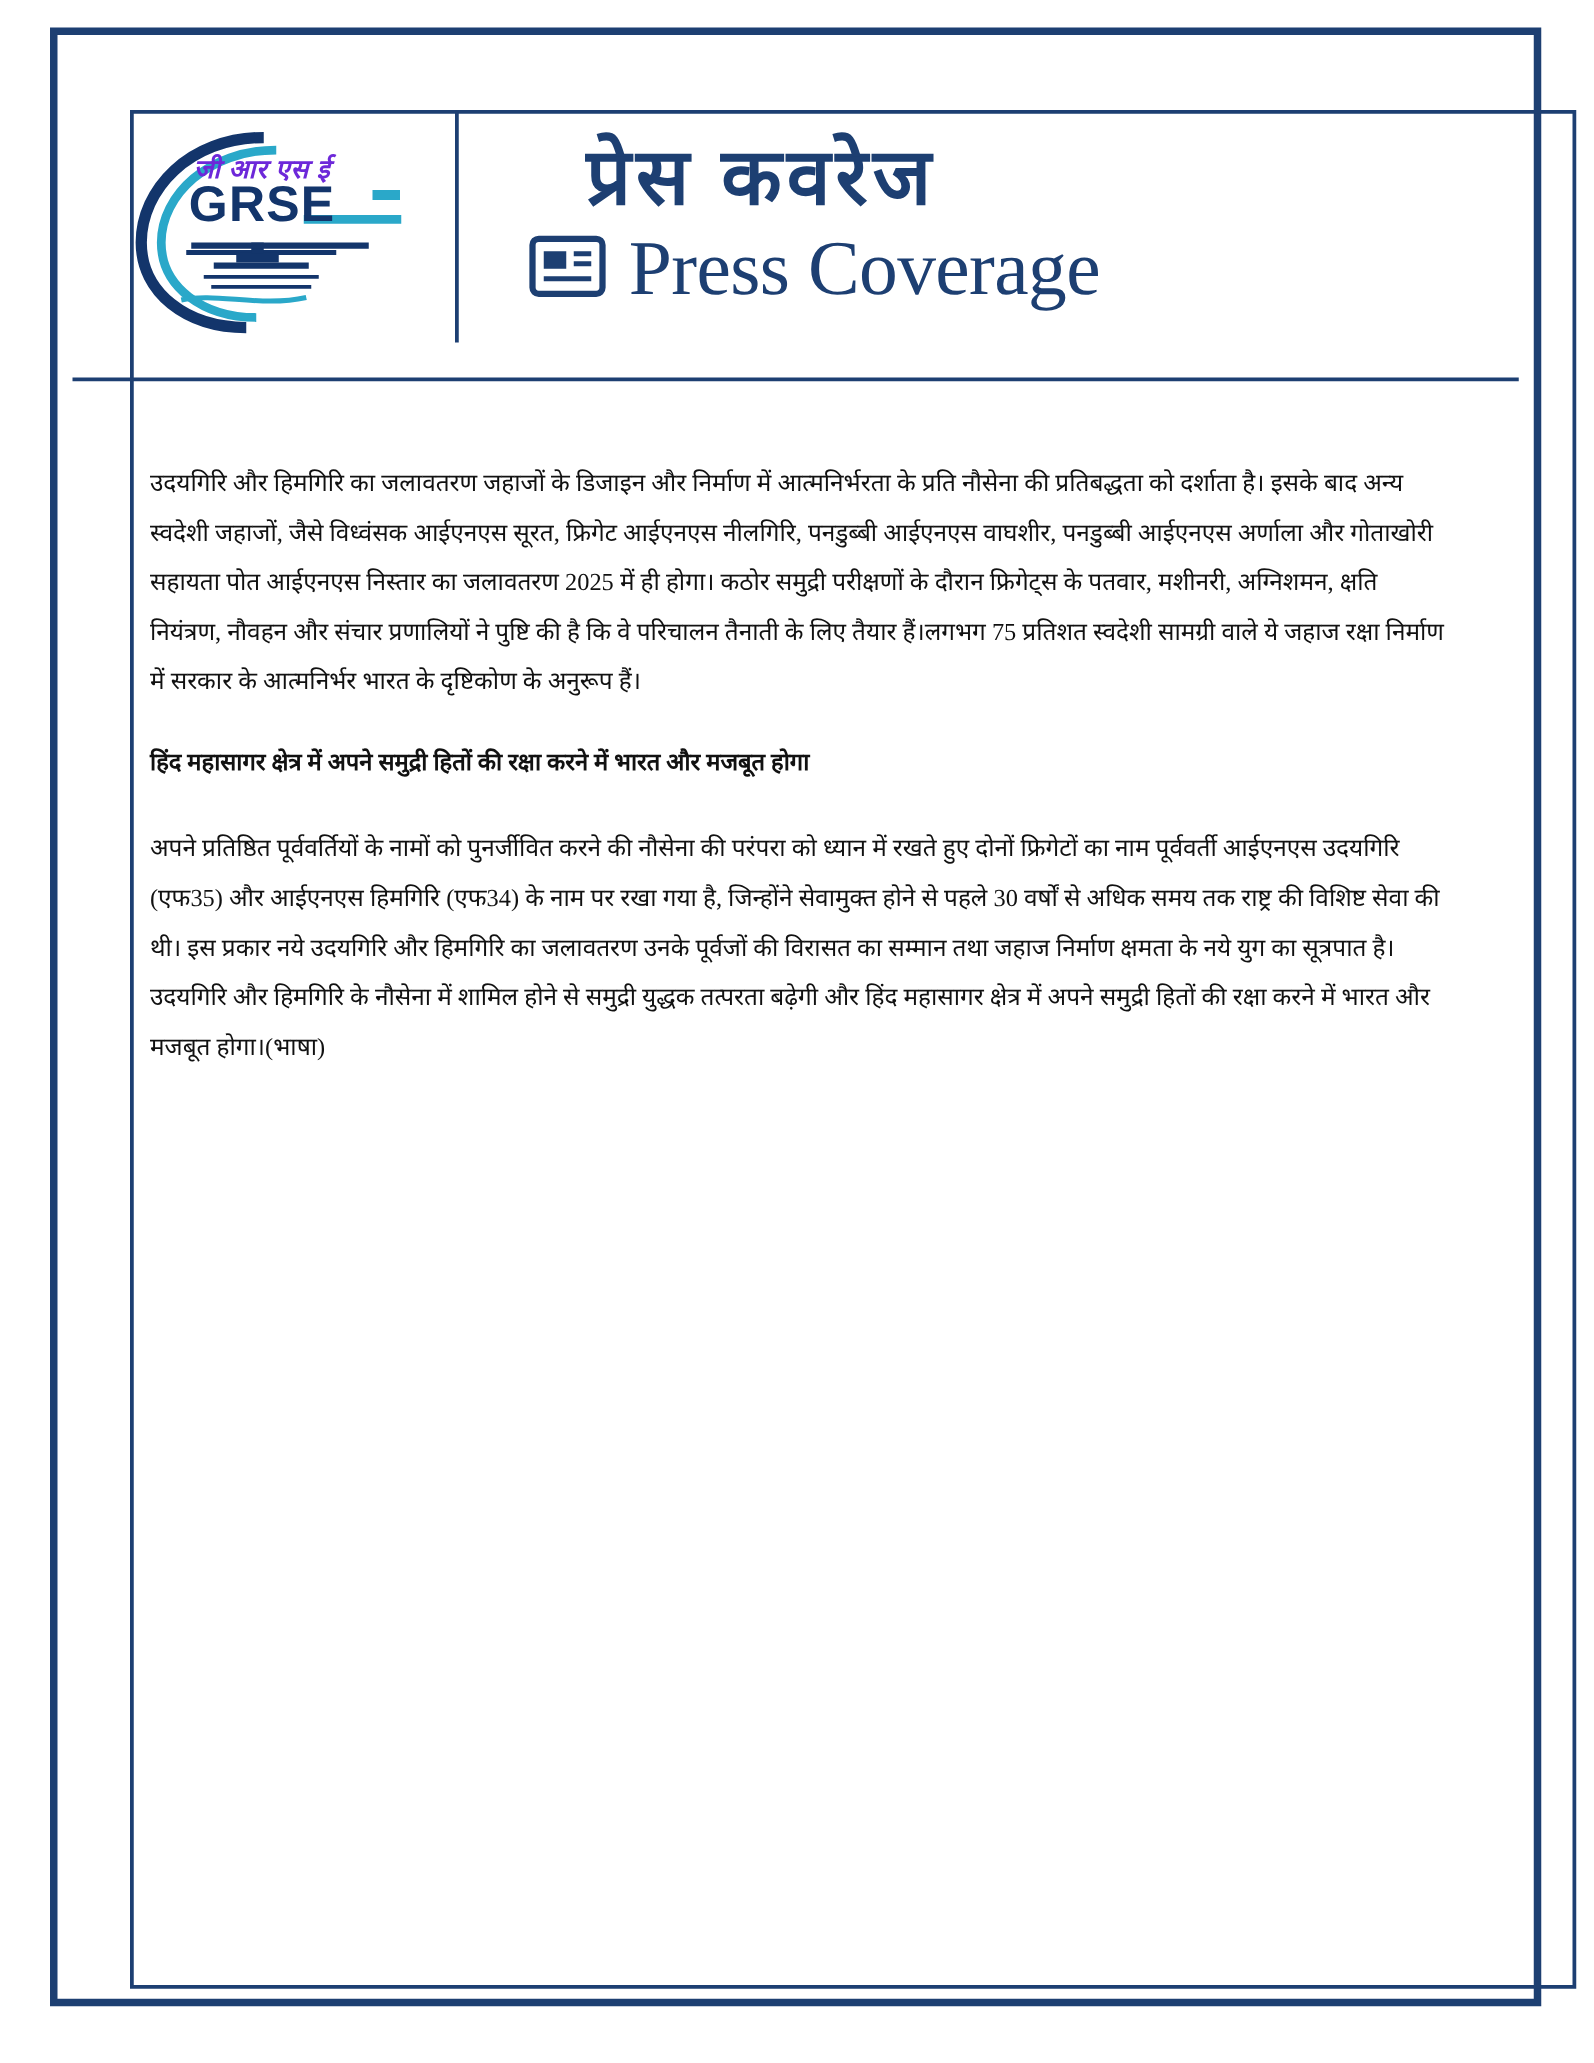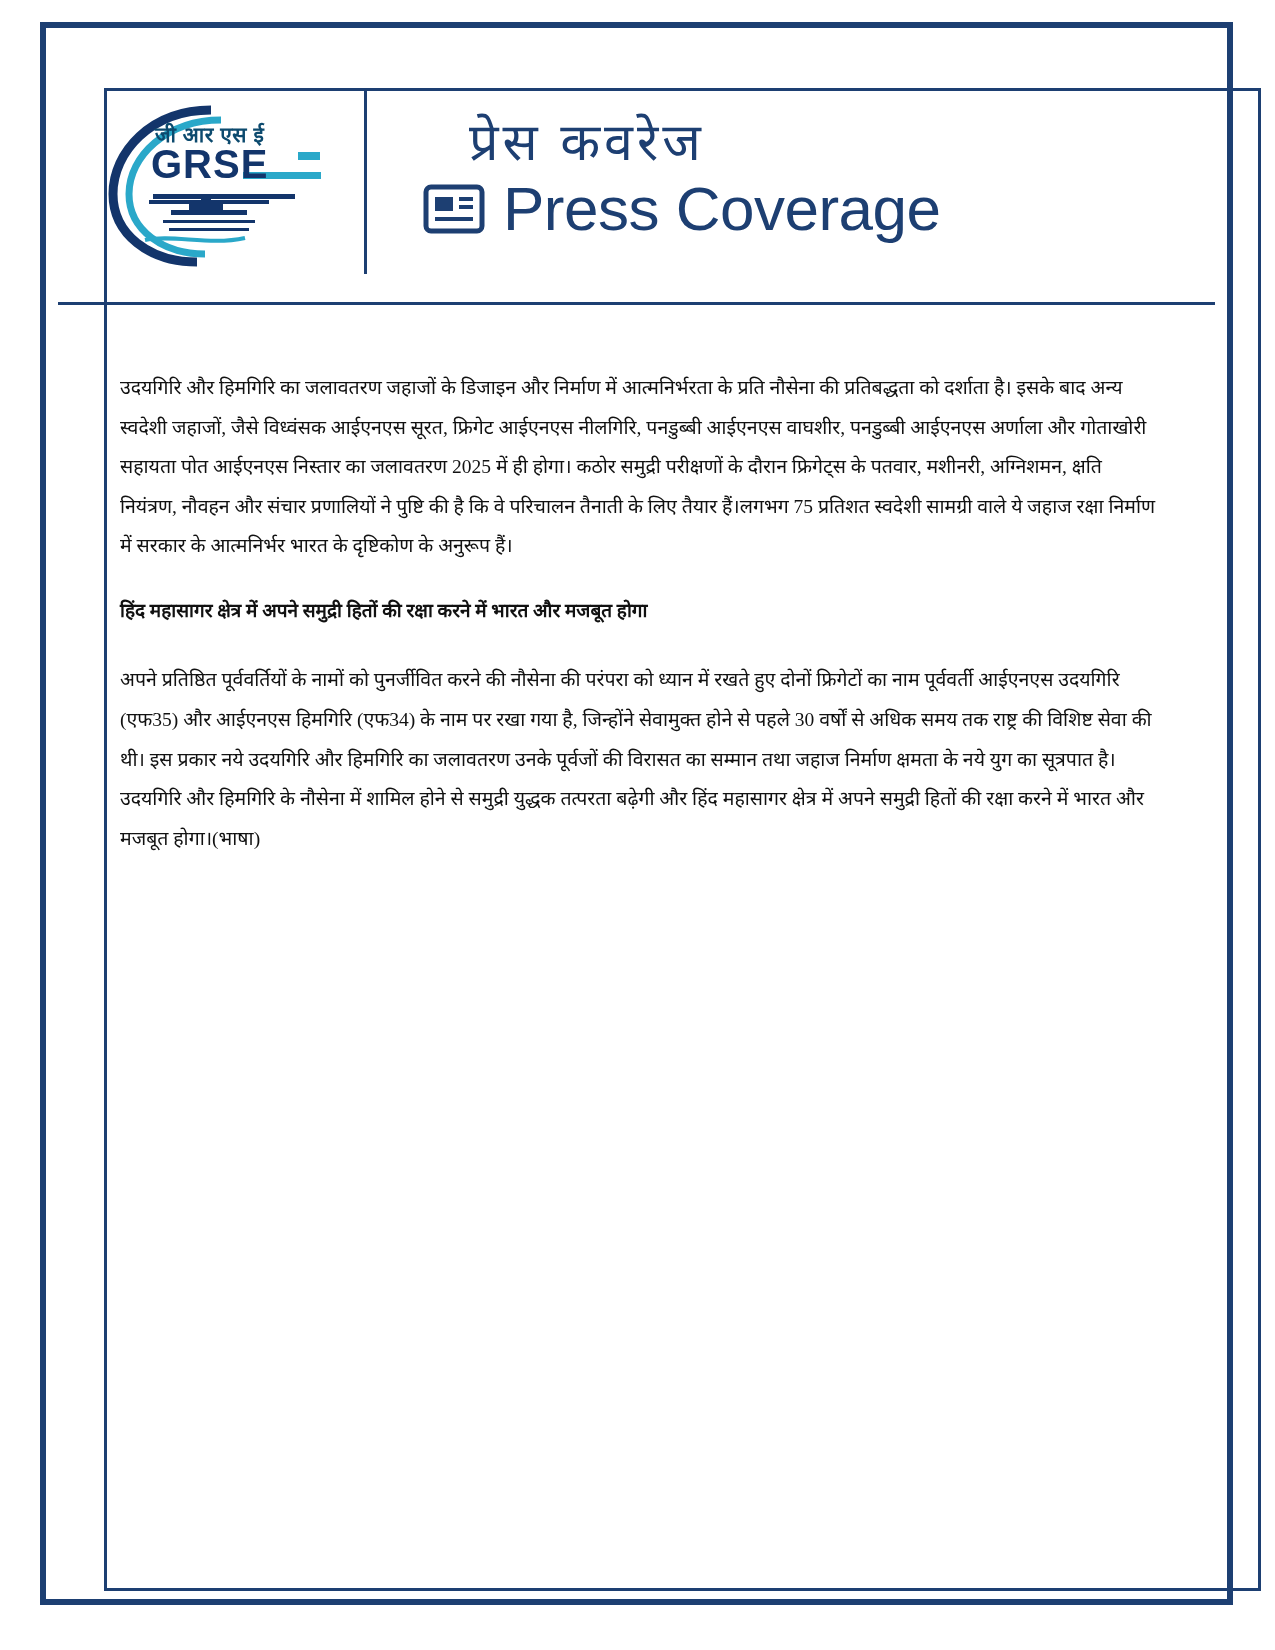--- a/index.html
+++ b/index.html
@@ -69,23 +69,24 @@
     width: 230px;
     height: 175px;
   }
 
   .logo-hindi {
     position: absolute;
     left: 62px;
     top: 26px;
     font-size: 21px;
     font-weight: bold;
-    color: #0c4a6e;
+    color: #6d28d9;
     letter-spacing: 0.5px;
     white-space: nowrap;
+    font-style: italic;
   }
   .logo-grse {
     position: absolute;
     left: 58px;
     top: 50px;
     font-size: 40px;
     font-weight: bold;
     color: #13356b;
     letter-spacing: 1px;
     line-height: 1;
@@ -106,31 +107,31 @@
     margin: 0 26px 0 6px;
   }
 
   .title-area {
     flex: 1;
     padding-left: 30px;
     position: relative;
     top: -4px;
   }
   .title-hindi {
-    font-size: 52px;
+    font-size: 63px;
     color: #1d3f72;
-    font-weight: 400;
+    font-weight: 700;
     letter-spacing: 4px;
     line-height: 1.1;
     margin-left: 46px;
   }
   .title-english-row {
     display: flex;
-    align-items: center;
     margin-top: 6px;
+    font-family: Liberation Serif, serif;
   }
   .press-icon {
     width: 62px;
     height: 58px;
     margin-right: 18px;
     flex: none;
   }
   .title-english {
     font-size: 62px;
     color: #1d3f72;

